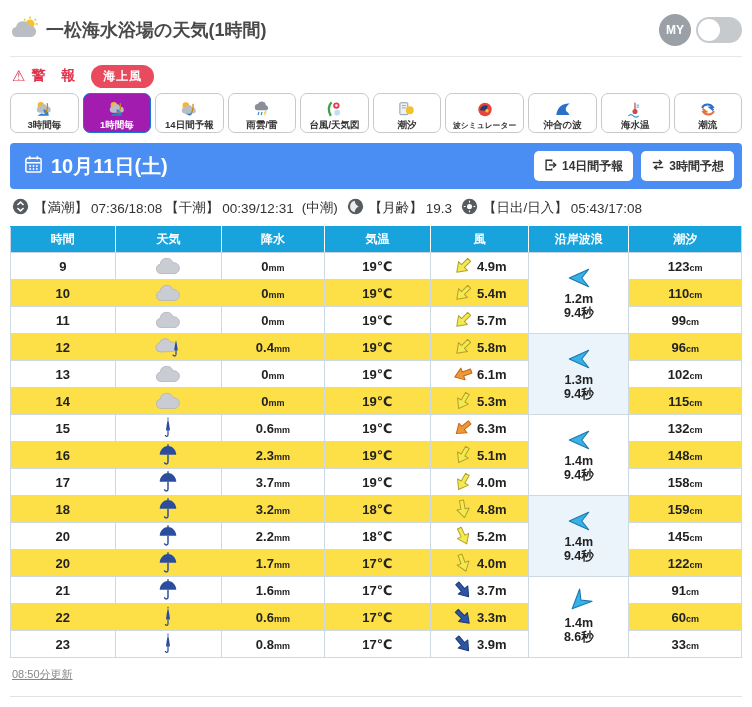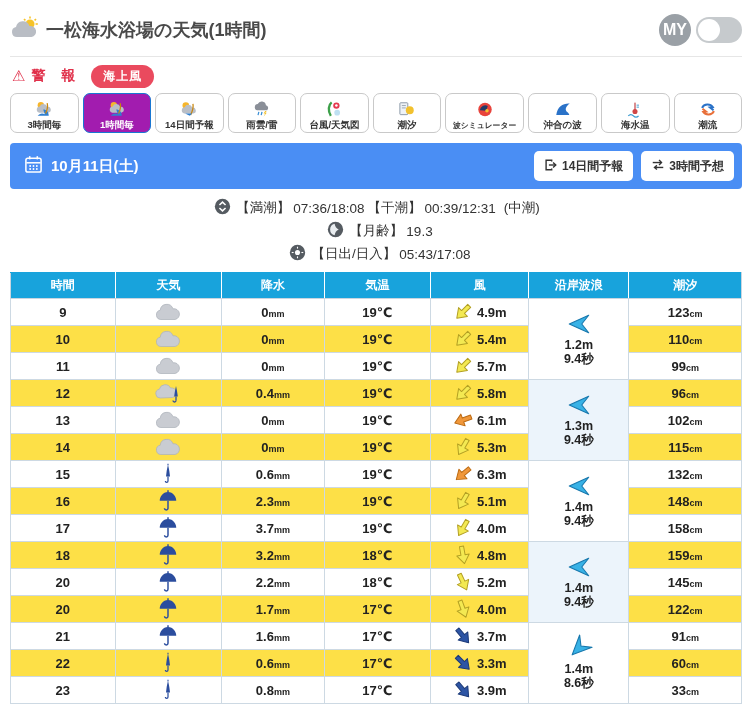--- a/index.html
+++ b/index.html
@@ -4,21 +4,21 @@
 <style>
   * { margin:0; padding:0; box-sizing:border-box; }
   body { font-family:"Liberation Sans","DejaVu Sans",sans-serif; background:#fff; }
   .page { width:752px; height:707px; background:#fff; padding:8px 10px 0 10px; overflow:hidden; }
 
   
   .top { display:flex; align-items:center; height:44px; }
   .top-title { font-size:18px; font-weight:bold; color:#4a4a4a; margin-left:6px; }
   .top-right { margin-left:auto; display:flex; align-items:center; gap:5px; }
   .my-badge { width:32px; height:32px; border-radius:50%; background:#9aa0a6; color:#fff;
-              font-size:16px; font-weight:bold; display:flex; align-items:center; justify-content:center; }
+              font-size:12px; font-weight:bold; display:flex; align-items:center; justify-content:center; }
   .toggle { width:46px; height:26px; border-radius:13px; background:#c6cacd; position:relative; cursor:pointer; }
   .toggle .knob { position:absolute; left:2px; top:2px; width:22px; height:22px; border-radius:50%; background:#fff; }
   .hr { border:none; border-top:1px solid #e6e6e6; margin:4px 0 7px 0; }
 
   
   .alert-row { display:flex; align-items:center; gap:10px; height:24px; margin:2px 0 5px 2px; }
   .warn { display:flex; align-items:center; gap:6px; color:#e0304a; font-weight:bold; font-size:14px; letter-spacing:6px; cursor:pointer; }
   .warn-icon { font-size:15px; letter-spacing:0; }
   .sea-badge { background:#ea4a5e; color:#fff; font-size:12px; font-weight:bold; padding:3px 12px;
                border-radius:12px; cursor:pointer; letter-spacing:1px; }
@@ -28,28 +28,28 @@
   .tab { flex:1 1 0; height:40px; background:#fff; border:1px solid #c9c9c9; border-radius:7px;
          display:flex; flex-direction:column; align-items:center; justify-content:center; cursor:pointer; padding-top:6px; }
   .tab .tab-label { font-size:9.5px; font-weight:bold; color:#333; white-space:nowrap; transform-origin:center; }
   .tab.active { background:#a21caf; border-color:#1877d2; }
   .tab.active .tab-label { color:#fff; }
   .tab svg { display:block; }
 
   
   .date-bar { background:#4a8ef4; border-radius:4px; height:46px; display:flex; align-items:center;
               padding:0 8px 0 14px; margin-bottom:9px; }
-  .date-text { color:#fff; font-size:15px; font-weight:bold; margin-left:8px; }
+  .date-text { color:#fff; font-size:20px; font-weight:bold; margin-left:8px; }
   .date-actions { margin-left:auto; display:flex; gap:8px; }
   .date-btn { background:#fff; border:none; border-radius:5px; height:30px; padding:0 10px; font-size:12px;
               font-weight:bold; color:#333; display:flex; align-items:center; gap:4px; cursor:pointer;
               font-family:inherit; }
 
   
-  .tide-line { display:flex; align-items:center; font-size:13.5px; color:#333; margin:2px 0 8px 2px; gap:3px; flex-wrap:nowrap;flex-direction:column; }
+  .tide-line { display:flex; align-items:center; font-size:13.5px; color:#333; margin:2px 0 8px 2px; gap:3px; flex-wrap:nowrap; }
   .tide-line .seg { display:flex; align-items:center; gap:3px; white-space:nowrap; }
   .tide-line svg { margin:0 2px 0 6px; }
   .tide-line .first svg { margin-left:0; }
 
   
   table.fc { width:100%; border-collapse:collapse; table-layout:fixed; }
   table.fc th { background:#18a3dc; color:#fff; font-size:12px; font-weight:bold; height:26px;
                 border:1px solid #fff; border-top:1px solid #18a3dc; border-bottom:1px solid #c9d5e0; }
   table.fc th:first-child { border-left:1px solid #c9d5e0; }
   table.fc th:last-child { border-right:1px solid #c9d5e0; }

